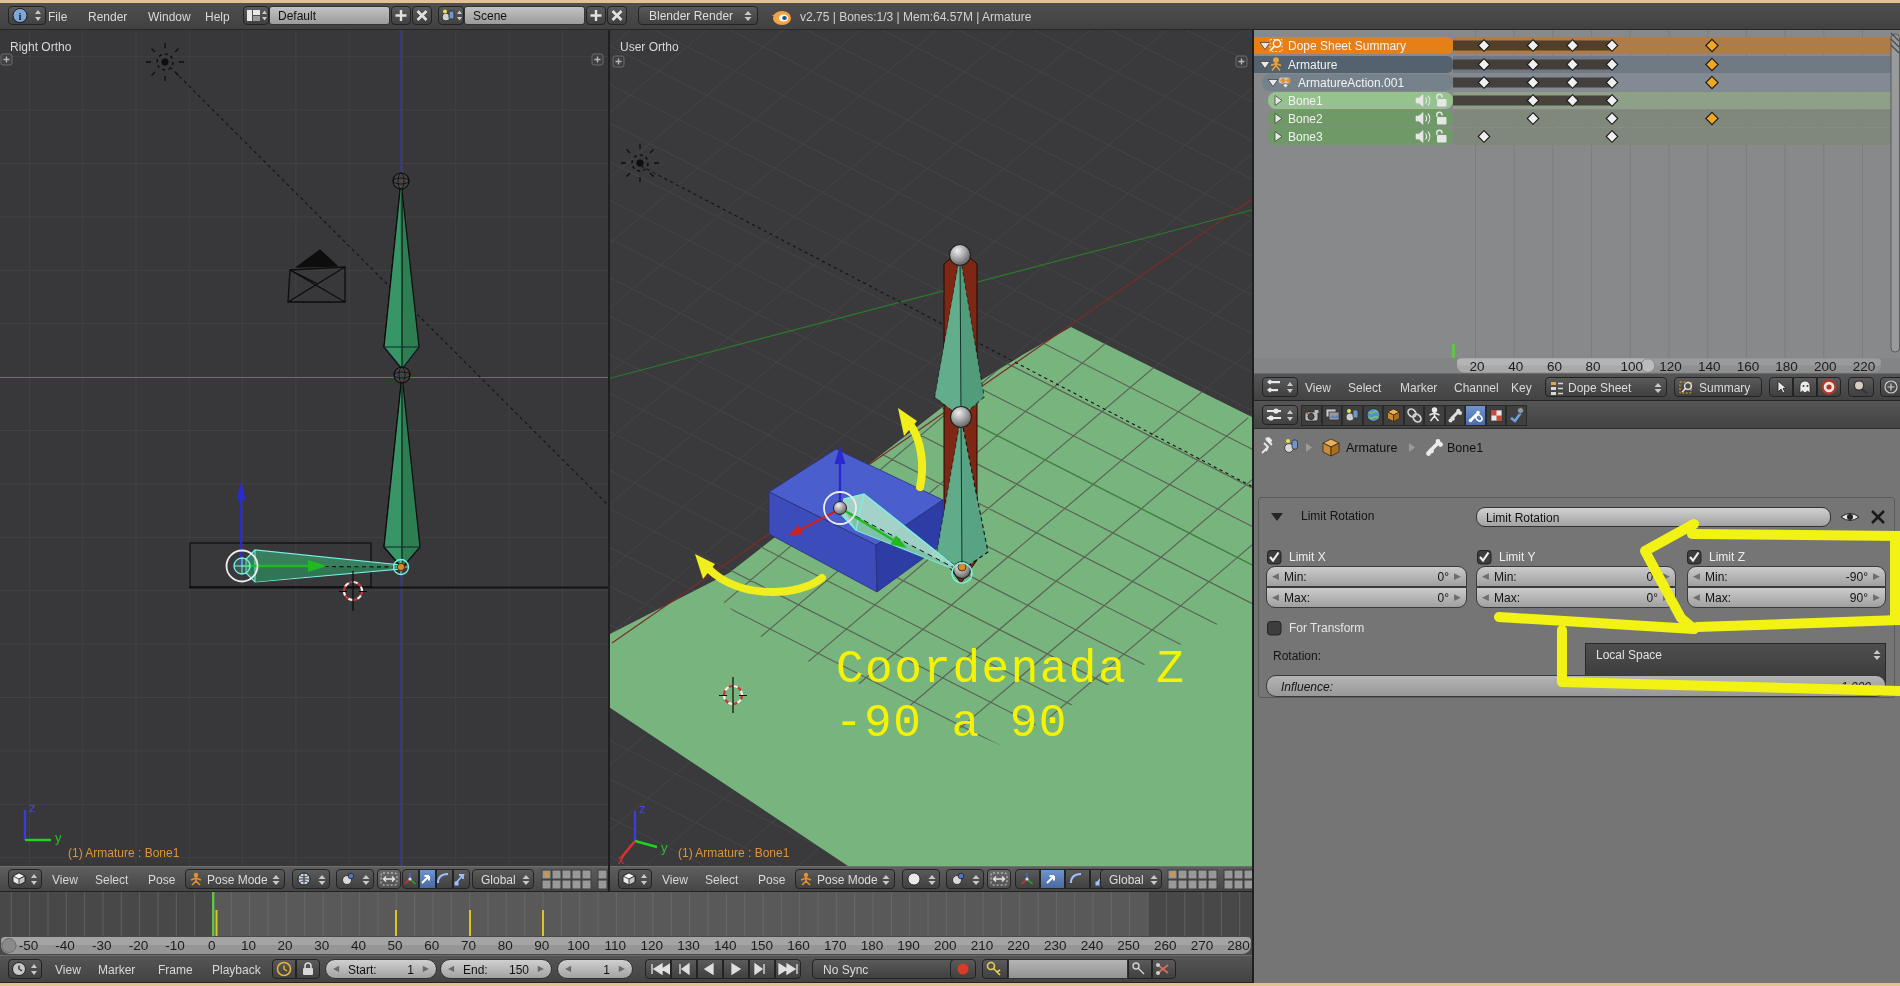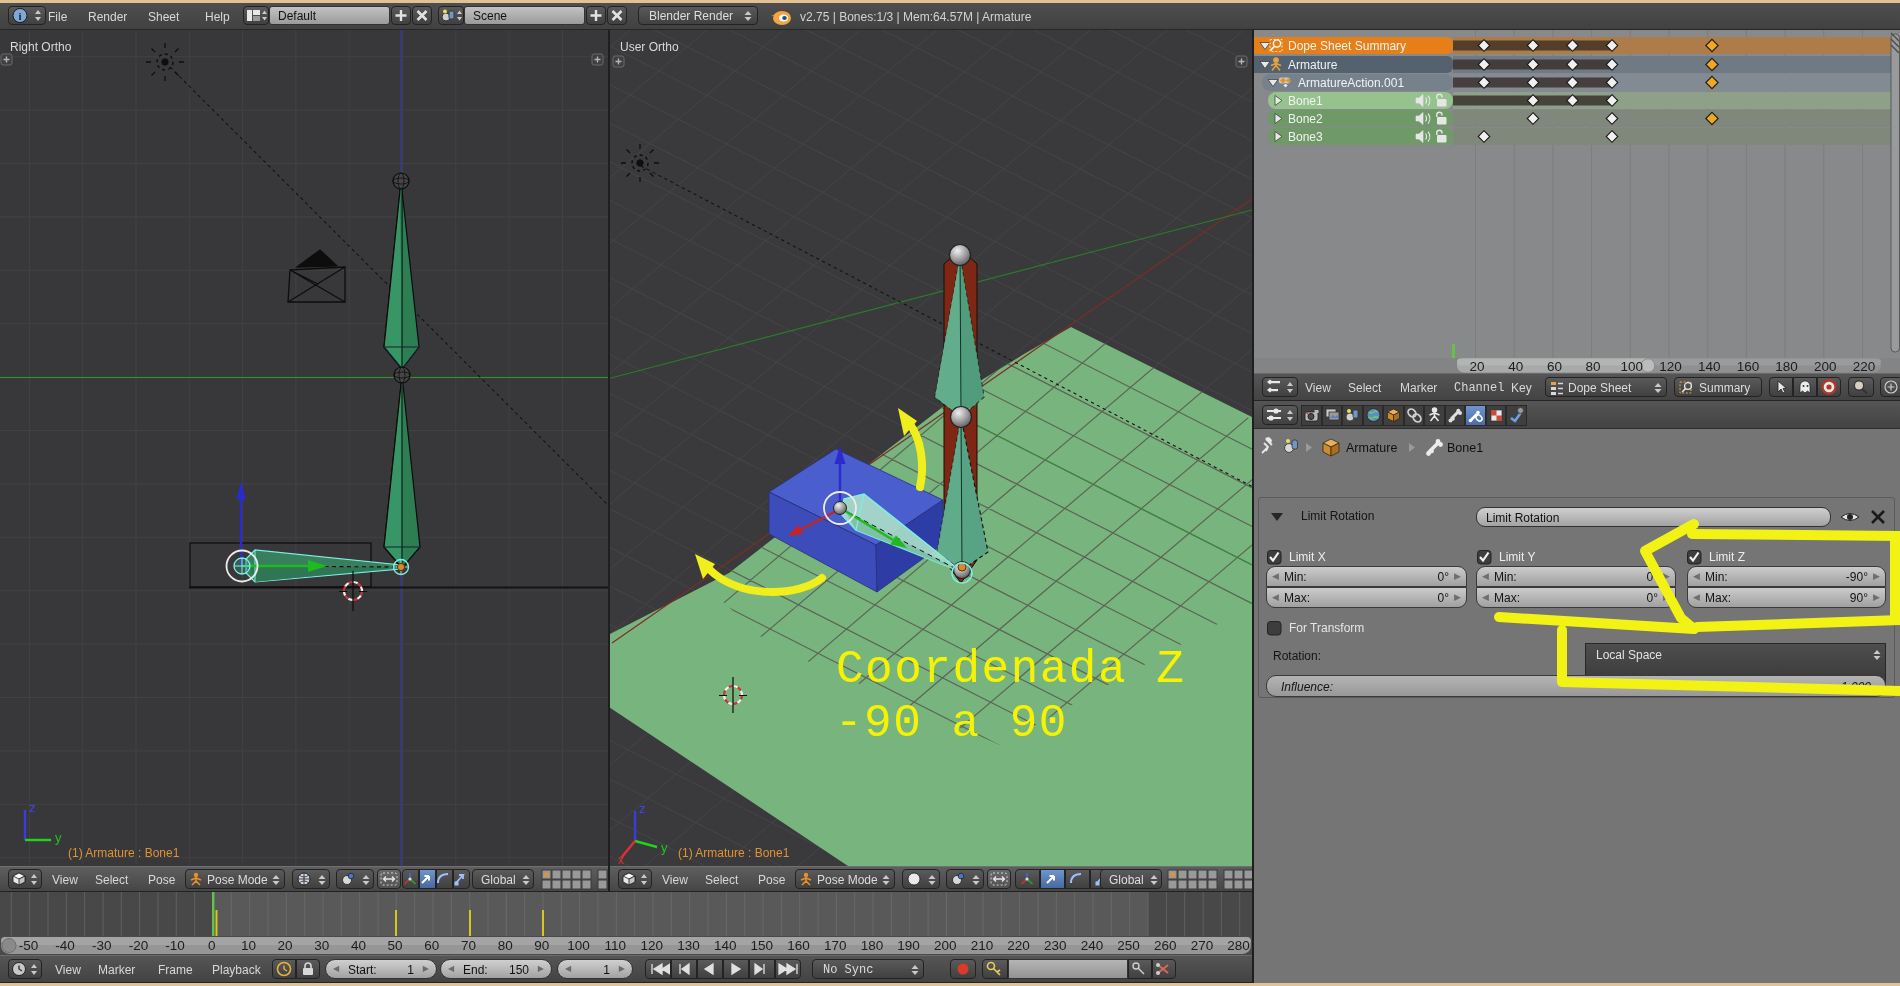--- a/index.html
+++ b/index.html
@@ -21,21 +21,21 @@
 <div class="abs" style="left:0;top:3px;width:1900px;height:27px;background:linear-gradient(#4e4e4e,#414141);border-bottom:1px solid #262626;">
   <div class="abs btn-dark" style="left:8px;top:3px;width:38px;height:19px;">
     <svg width="36" height="17">
           <circle cx="11" cy="8.5" r="7" fill="#7fa8d8" stroke="#1a1a1a"></circle>
           <text x="11" y="12.5" font-size="11" font-weight="bold" fill="#10233f" text-anchor="middle" font-family="Liberation Serif">i</text>
           <path d="M26 7 L29 3 L32 7 Z M26 10 L29 14 L32 10 Z" fill="#c9c9c9"></path>
         </svg>
   </div>
   <div class="abs menu" style="left:48px;top:7px;">File</div>
   <div class="abs menu" style="left:88px;top:7px;">Render</div>
-  <div class="abs menu" style="left:148px;top:7px;">Sheet</div>
+  <div class="abs menu" style="left:148px;top:7px;">Window</div>
   <div class="abs menu" style="left:205px;top:7px;">Help</div>
 
   <div class="abs btn-dark" style="left:243px;top:3px;width:26px;height:19px;">
     <svg width="24" height="17">
           <rect x="3" y="3" width="5" height="11" fill="#e8e8e8"></rect>
           <rect x="9" y="3" width="7" height="5" fill="#e8e8e8"></rect>
           <rect x="9" y="9" width="7" height="5" fill="#9a9a9a"></rect>
           <path d="M18 7 L20.5 3.5 L23 7 Z M18 10 L20.5 13.5 L23 10 Z" fill="#c9c9c9"></path>
         </svg>
   </div>
@@ -611,21 +611,21 @@
           </g>
         </svg>
       </div>
 <div class="abs btn-dark" style="left:775px;top:67px;width:26px;height:20px;border-radius:0 4px 4px 0;">
 <svg width="24" height="18">
           <g fill="#e0e0e0" stroke="#e0e0e0" stroke-width="1.3">
             <path d="M18 4 V14 M8 4 L16 9 L8 14 Z M0 4 L8 9 L0 14 Z" transform="translate(3,0)"></path>
           </g>
         </svg>
       </div>
-<div class="abs btn-dark" style="left:812px;top:67px;width:112px;height:20px;color:#dcdcdc;font-size:12px;padding:3px 12px 0 10px;font-family:Liberation Mono, monospace;">No Sync
+<div class="abs btn-dark" style="left:812px;top:67px;width:156px;height:20px;color:#dcdcdc;font-size:12px;padding:3px 12px 0 10px;">No Sync
 <svg class="abs" style="right:3px;top:4px;" width="10" height="12">
           <path d="M1.5 5 L5 1 L8.5 5 Z M1.5 7 L5 11 L8.5 7 Z" fill="#c9c9c9"></path>
         </svg></div>
 <div class="abs btn-dark" style="left:950px;top:67px;width:26px;height:20px;">
         <svg width="24" height="18">
           <circle cx="12" cy="9" r="5.5" fill="#d83c28"></circle>
         </svg>
       </div>
 <div class="abs btn-dark" style="left:982px;top:67px;width:26px;height:20px;border-radius:4px 0 0 4px;">
 <svg width="24" height="18">
@@ -776,21 +776,21 @@
             <rect x="9" y="3" width="8" height="2.2"></rect>
             <path d="M4 10 l3-2.5 3 2.5 -3 2.5z" transform="translate(0,2)"></path>
             <rect x="9" y="11" width="6" height="2.2"></rect>
           </g>
           <path d="M24 8 L27 4 L30 8 Z M24 11 L27 15 L30 11 Z" fill="#c9c9c9"></path>
         </svg>
       </div>
 <div class="abs menu" style="left:51px;top:351px;">View</div>
 <div class="abs menu" style="left:94px;top:351px;">Select</div>
 <div class="abs menu" style="left:146px;top:351px;">Marker</div>
-<div class="abs menu" style="left:200px;top:351px;font-family:Liberation Mono, monospace;">Channel</div>
+<div class="abs menu" style="left:200px;top:351px;">Channel</div>
 <div class="abs menu" style="left:257px;top:351px;">Key</div>
 <div class="abs btn-dark" style="left:291px;top:347px;width:122px;height:20px;">
 <svg class="abs" style="left:4px;top:3px;" width="14" height="14">
           <g fill="#e8a33c">
             <rect x="1" y="1" width="5" height="3"></rect>
             <rect x="1" y="6" width="5" height="3" fill="#d8d8d8"></rect>
             <rect x="1" y="11" width="5" height="3" fill="#d8d8d8"></rect>
           </g>
           <path d="M8 2.5 h5 M8 7.5 h5 M8 12.5 h5" stroke="#d8d8d8" stroke-width="1.6"></path>
         </svg>

